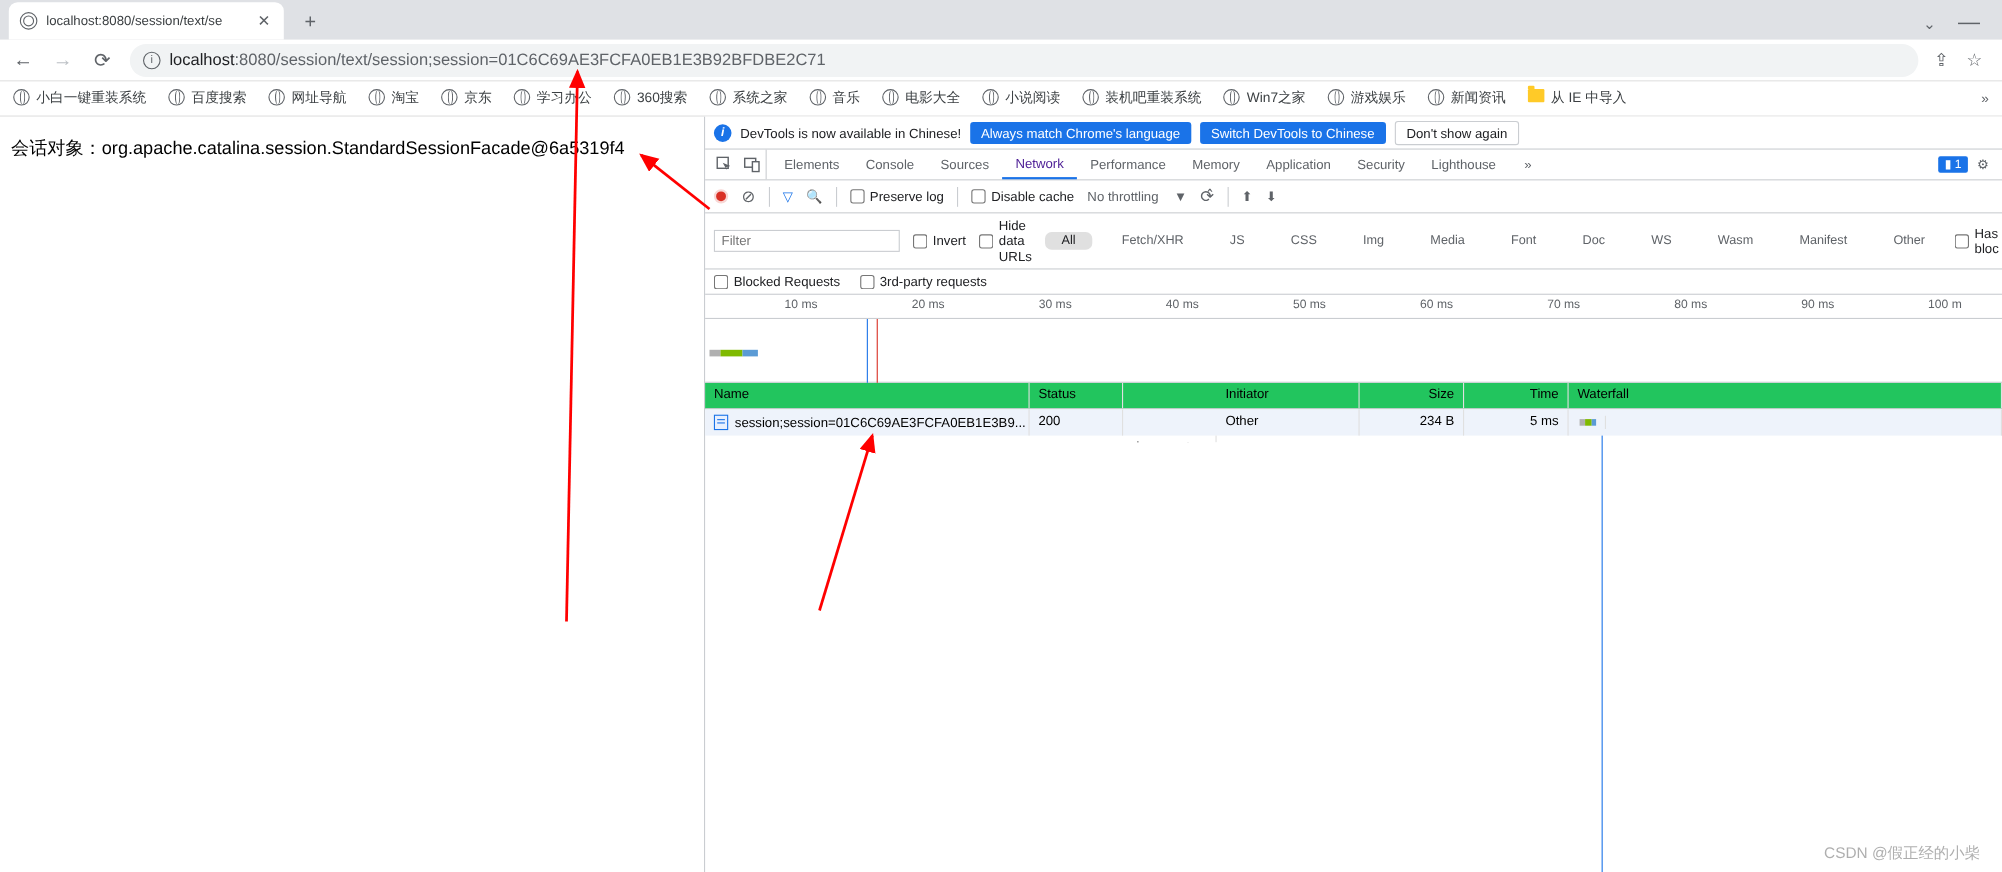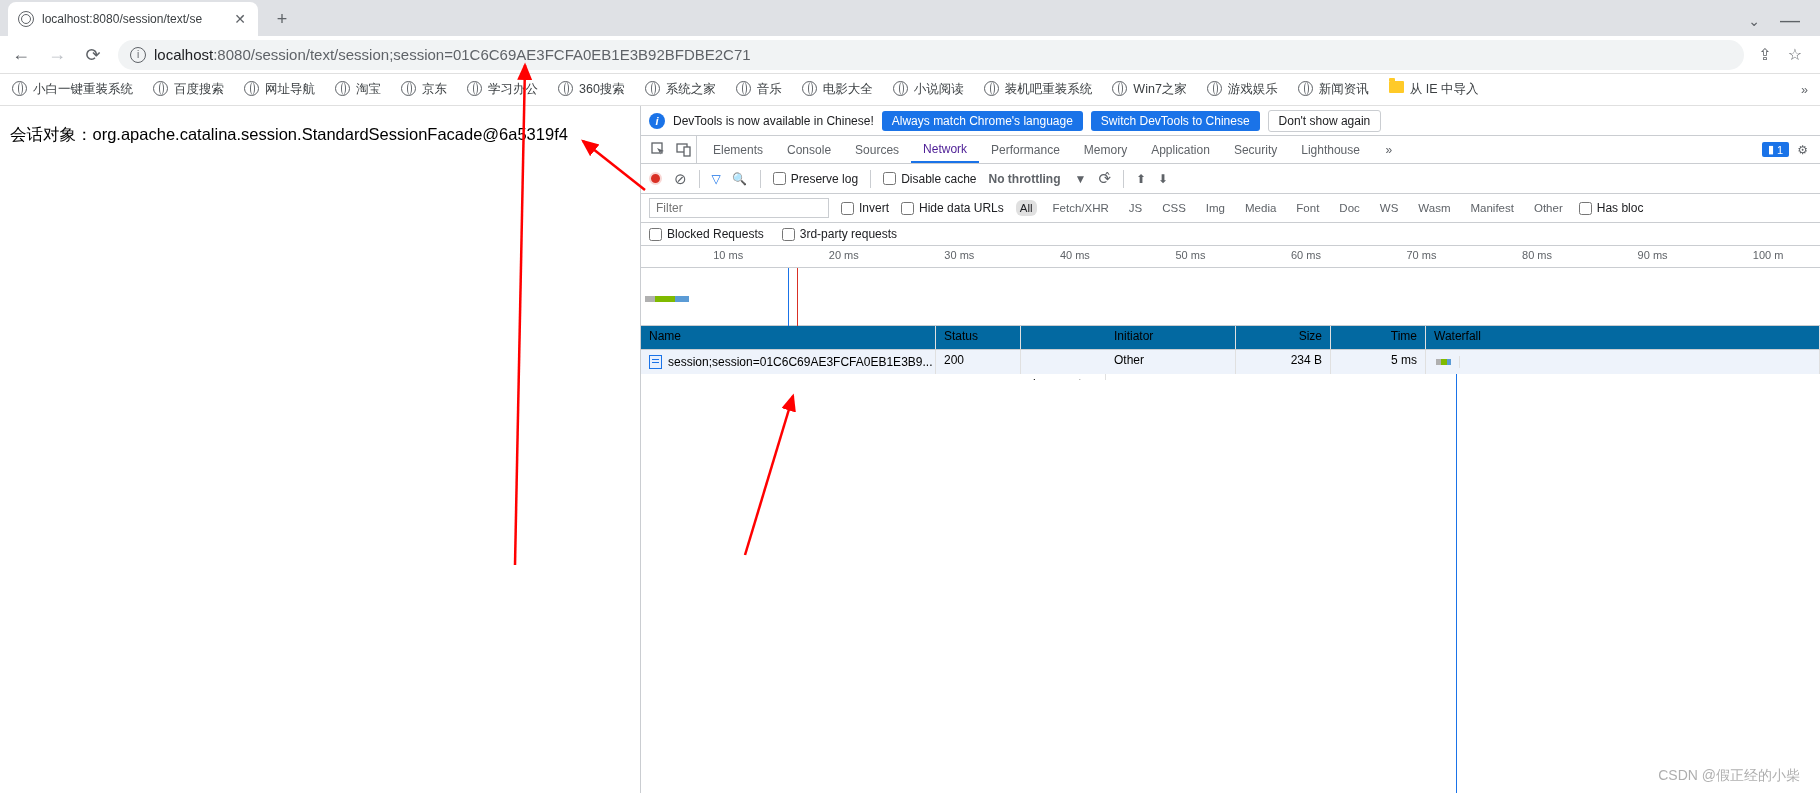--- a/index.html
+++ b/index.html
@@ -58,38 +58,38 @@
   .dt-tabs .more { margin-left: 4px; }
   .dt-tabs .right { margin-left: auto; display: flex; align-items: center; gap: 8px; padding-right: 8px;}
   .issue-badge { background: #1a73e8; color: #fff; padding: 1px 6px; border-radius: 2px; font-size: 11px; display: flex; align-items: center; gap: 3px; }
 
   .net-toolbar { height: 30px; display: flex; align-items: center; padding: 0 8px; gap: 12px; border-bottom: 1px solid #cacdd1; color: #5f6368; }
   .record-btn { width: 13px; height: 13px; background: #d93025; border-radius: 50%; border: 2px solid #f8d7d5; }
   .net-sep { width: 1px; height: 18px; background: #cacdd1; }
   .funnel { color: #1a73e8; }
   .cb { display: flex; align-items: center; gap: 5px; color: #202124; }
   .cb input { width: 13px; height: 13px; }
-  .throttle { display: flex; align-items: center; gap: 4px; font-weight: bold; }
+  .throttle { display: flex; align-items: center; gap: 4px; }
 
   .filter-row { display: flex; align-items: center; padding: 4px 8px; gap: 12px; border-bottom: 1px solid #cacdd1; flex-wrap: nowrap; }
   .filter-input { width: 180px; height: 20px; border: 1px solid #cacdd1; padding: 0 6px; font-size: 12px; color: #999; }
-  .type-btn { padding: 2px 4px; color: #5f6368; font-size: 11.5px; white-space: nowrap;}
+  .type-btn { padding: 2px 15px; color: #5f6368; font-size: 11.5px; white-space: nowrap;}
   .type-btn.active { background: #e0e0e0; border-radius: 6px; color: #202124; }
   .filter-row2 { display: flex; align-items: center; padding: 4px 8px; gap: 18px; border-bottom: 1px solid #cacdd1; }
 
   .timeline { height: 80px; border-bottom: 1px solid #cacdd1; position: relative; }
   .tl-ruler { height: 22px; border-bottom: 1px solid #cacdd1; position: relative; }
   .tl-tick { position: absolute; top: 3px; font-size: 11px; color: #5f6368; transform: translateX(-50%); }
   .tl-body { position: relative; height: 58px; }
   .tl-marker { position: absolute; top: 0; bottom: 0; width: 1px; }
   .wf-mini { position:absolute; left: 4px; top: 28px; height: 6px; display:flex;}
   .wf-mini span { height:100%; }
 
   .net-table { flex: 1; display: flex; flex-direction: column; min-height: 0; }
-  .net-header { display: flex; height: 24px; border-bottom: 1px solid #cacdd1; background: #0369a1; }
+  .net-header { display: flex; height: 24px; border-bottom: 1px solid #cacdd1; background: #22c55e; }
   .net-header div, .net-row div { padding: 3px 8px; border-right: 1px solid #e0e0e0; font-size: 12px; overflow: hidden; white-space: nowrap; text-overflow: ellipsis; }
   .col-name { flex: 0 0 295px; }
   .col-status { flex: 0 0 85px; }
   .col-type { flex: 0 0 85px; margin-top: 24px; }
   .col-initiator { flex: 0 0 130px; text-align: left; }
   .col-size { flex: 0 0 95px; text-align: right; }
   .col-time { flex: 0 0 95px; text-align: right; }
   .col-waterfall { flex: 1; position: relative; }
   .net-row { display: flex; height: 24px; background: #eef3fb; }
   .net-row .col-name { display: flex; align-items: center; gap: 6px; }

